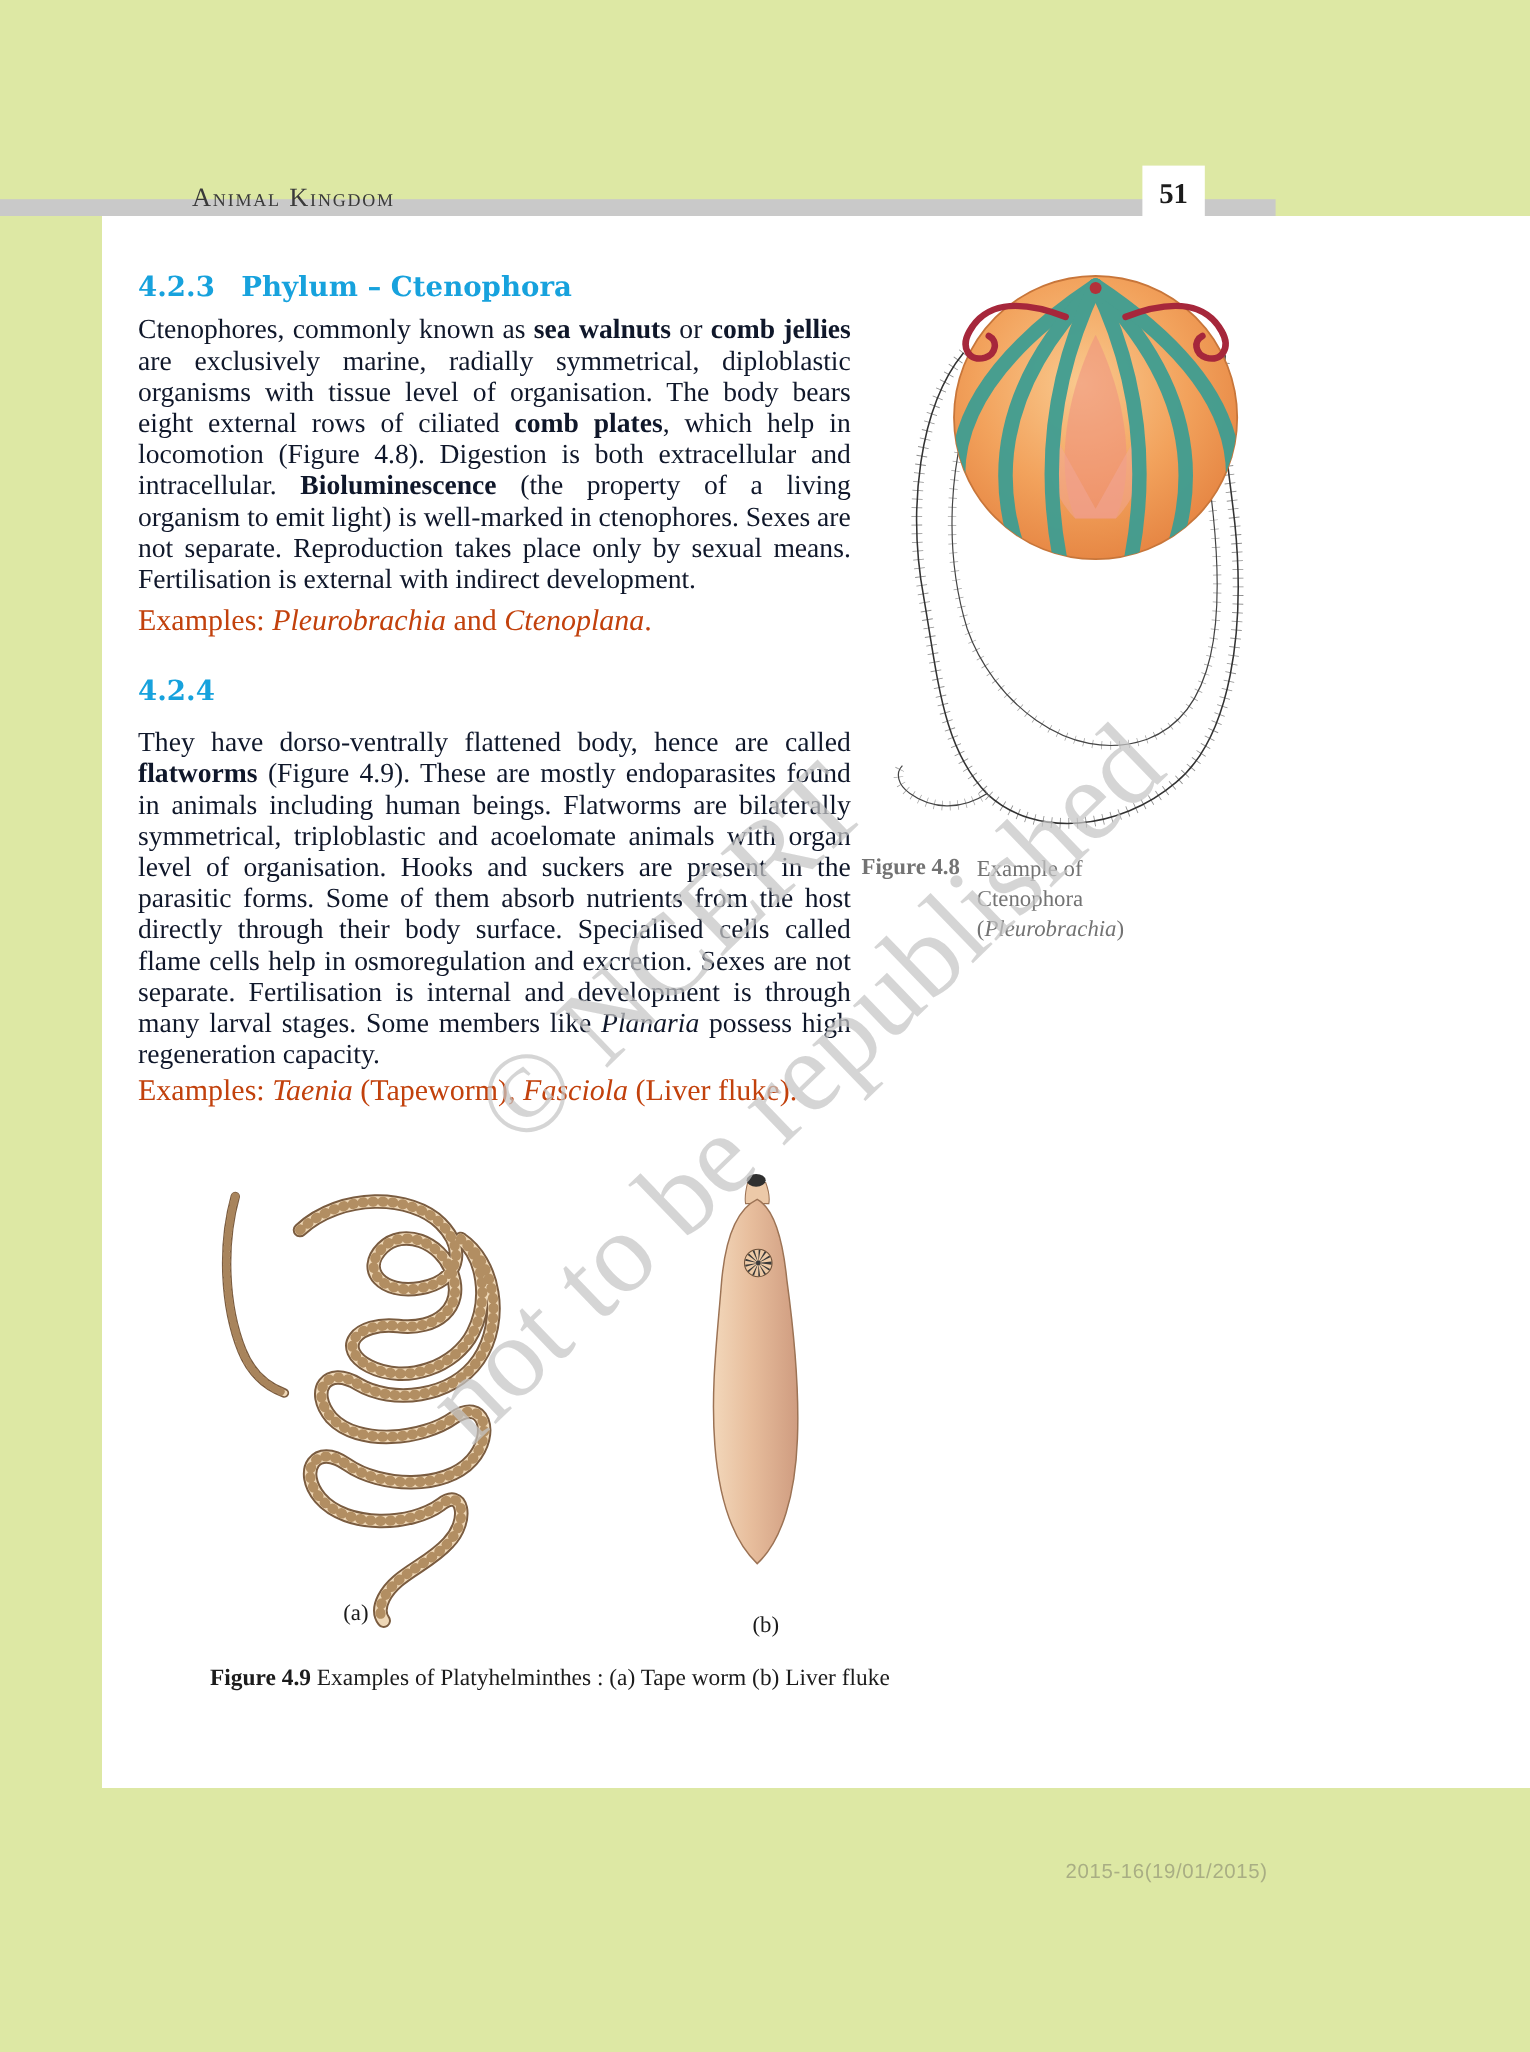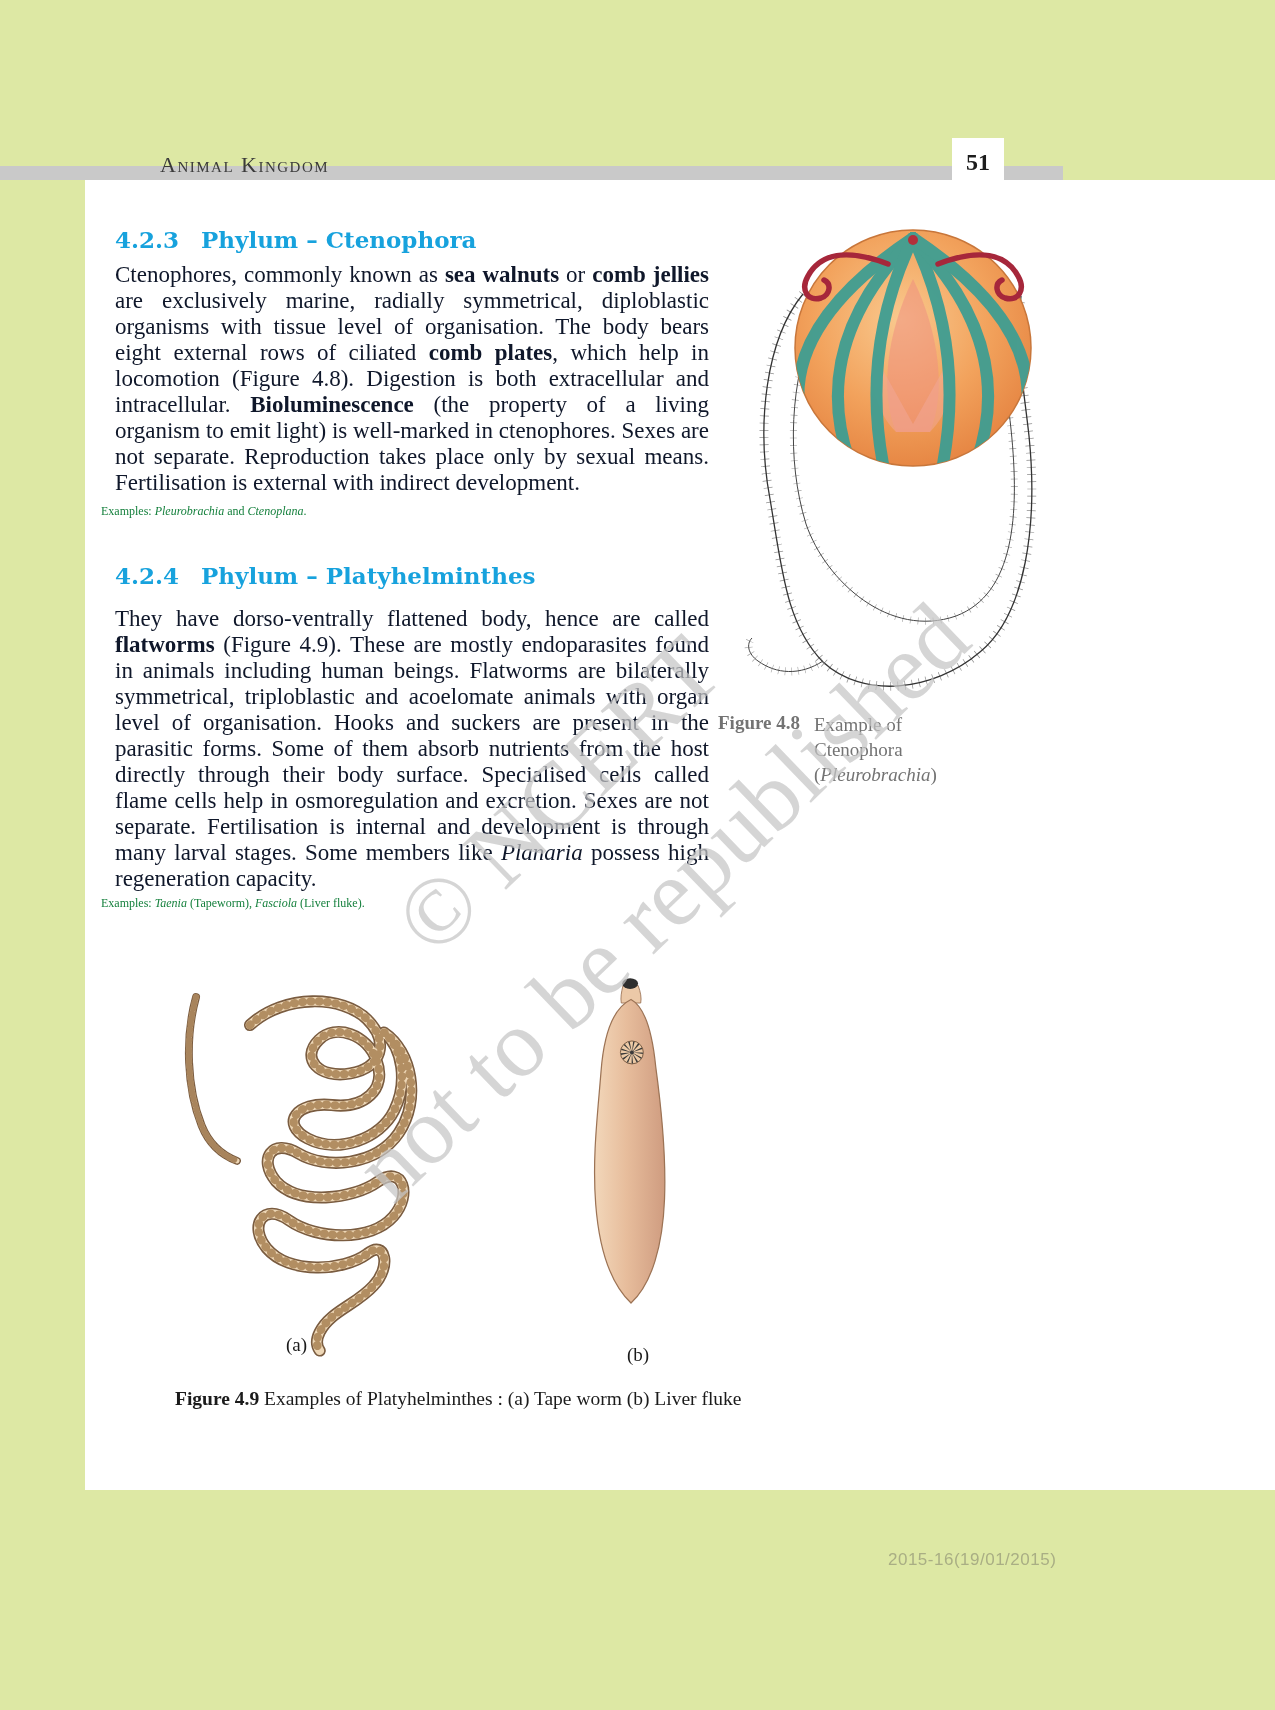--- a/index.html
+++ b/index.html
@@ -10,21 +10,21 @@
   .gray-bar { position:absolute; left:0; top:166px; width:1063px; height:14px; background:#c9c9c9; }
   .header-title { position:absolute; left:160px; top:152px; font-variant:small-caps; font-size:22px; letter-spacing:1.5px; color:#3a3a3a; }
   .pagenum-box { position:absolute; left:952px; top:138px; width:52px; height:48px; background:#ffffff;
                  display:flex; align-items:center; justify-content:center; font-weight:bold; font-size:24px; color:#1c1c1c; }
   .section-heading { position:absolute; left:115px; color:#17a2dd; font-size:23px; font-weight:bold;
                      font-family:"DejaVu Serif", serif; display:flex; gap:22px; }
   #heading-1 { top:226px; } #heading-2 { top:562px; }
   .body-par { position:absolute; left:115px; width:594px; font-size:23px; line-height:26px;
               text-align:justify; color:#0f172a; }
   #par-1 { top:262px; } #par-2 { top:606px; }
-  .examples { position:absolute; left:101px; font-size:12px; color:#15803d; }
+  .examples { position:absolute; left:115px; font-size:25px; color:#c2410c; }
   #examples-1 { top:504px; } #examples-2 { top:896px; }
   .b { font-weight:bold; } .i { font-style:italic; }
 
   .fig48 { position:absolute; left:728px; top:224px; }
   .fig48-caption { position:absolute; left:718px; top:712px; display:flex; font-size:19px; color:#737373; width:310px; }
   .fig-label { font-weight:bold; margin-right:14px; white-space:nowrap; }
   .fig48-text { width:162px; line-height:25px; }
 
   .tapeworm { position:absolute; left:168px; top:986px; }
   .fluke { position:absolute; left:556px; top:962px; }
@@ -51,21 +51,20 @@
 
   <h2 class="section-heading" id="heading-1">
     <span>4.2.3</span>
     <span>Phylum – Ctenophora</span>
   </h2>
   <p class="body-par" id="par-1"><span>Ctenophores, commonly known as </span><span class="b">sea walnuts</span><span> or </span><span class="b">comb jellies</span><span> are exclusively marine, radially symmetrical, diploblastic organisms with tissue level of organisation. The body bears eight external rows of ciliated </span><span class="b">comb plates</span><span>, which help in locomotion (Figure 4.8). Digestion is both extracellular and intracellular. </span><span class="b">Bioluminescence</span><span> (the property of a living organism to emit light) is well-marked in ctenophores. Sexes are not separate. Reproduction takes place only by sexual means. Fertilisation is external with indirect development.</span></p>
   <p class="examples" id="examples-1"><span>Examples: </span><span class="i">Pleurobrachia</span><span> and </span><span class="i">Ctenoplana</span><span>.</span></p>
 
   <h2 class="section-heading" id="heading-2">
     <span>4.2.4</span>
-    <span>Phylum – Platyhelminthes</span>
   </h2>
   <p class="body-par" id="par-2"><span>They have dorso-ventrally flattened body, hence are called </span><span class="b">flatworms</span><span> (Figure 4.9). These are mostly endoparasites found in animals including human beings. Flatworms are bilaterally symmetrical, triploblastic and acoelomate animals with organ level of organisation. Hooks and suckers are present in the parasitic forms. Some of them absorb nutrients from the host directly through their body surface. Specialised cells called flame cells help in osmoregulation and excretion. Sexes are not separate. Fertilisation is internal and development is through many larval stages. Some members like </span><span class="i">Planaria</span><span> possess high regeneration capacity.</span></p>
   <p class="examples" id="examples-2"><span>Examples: </span><span class="i">Taenia</span><span> (Tapeworm), </span><span class="i">Fasciola</span><span> (Liver fluke).</span></p>
 
   <svg class="fig48" width="330" height="480" viewBox="0 0 330 480" aria-hidden="true">
     <defs>
       <radialGradient id="combBody" cx="45%" cy="38%" r="68%">
         <stop offset="0%" stop-color="#f9c98e"></stop>
         <stop offset="55%" stop-color="#f2a25c"></stop>
         <stop offset="100%" stop-color="#e4813f"></stop>

